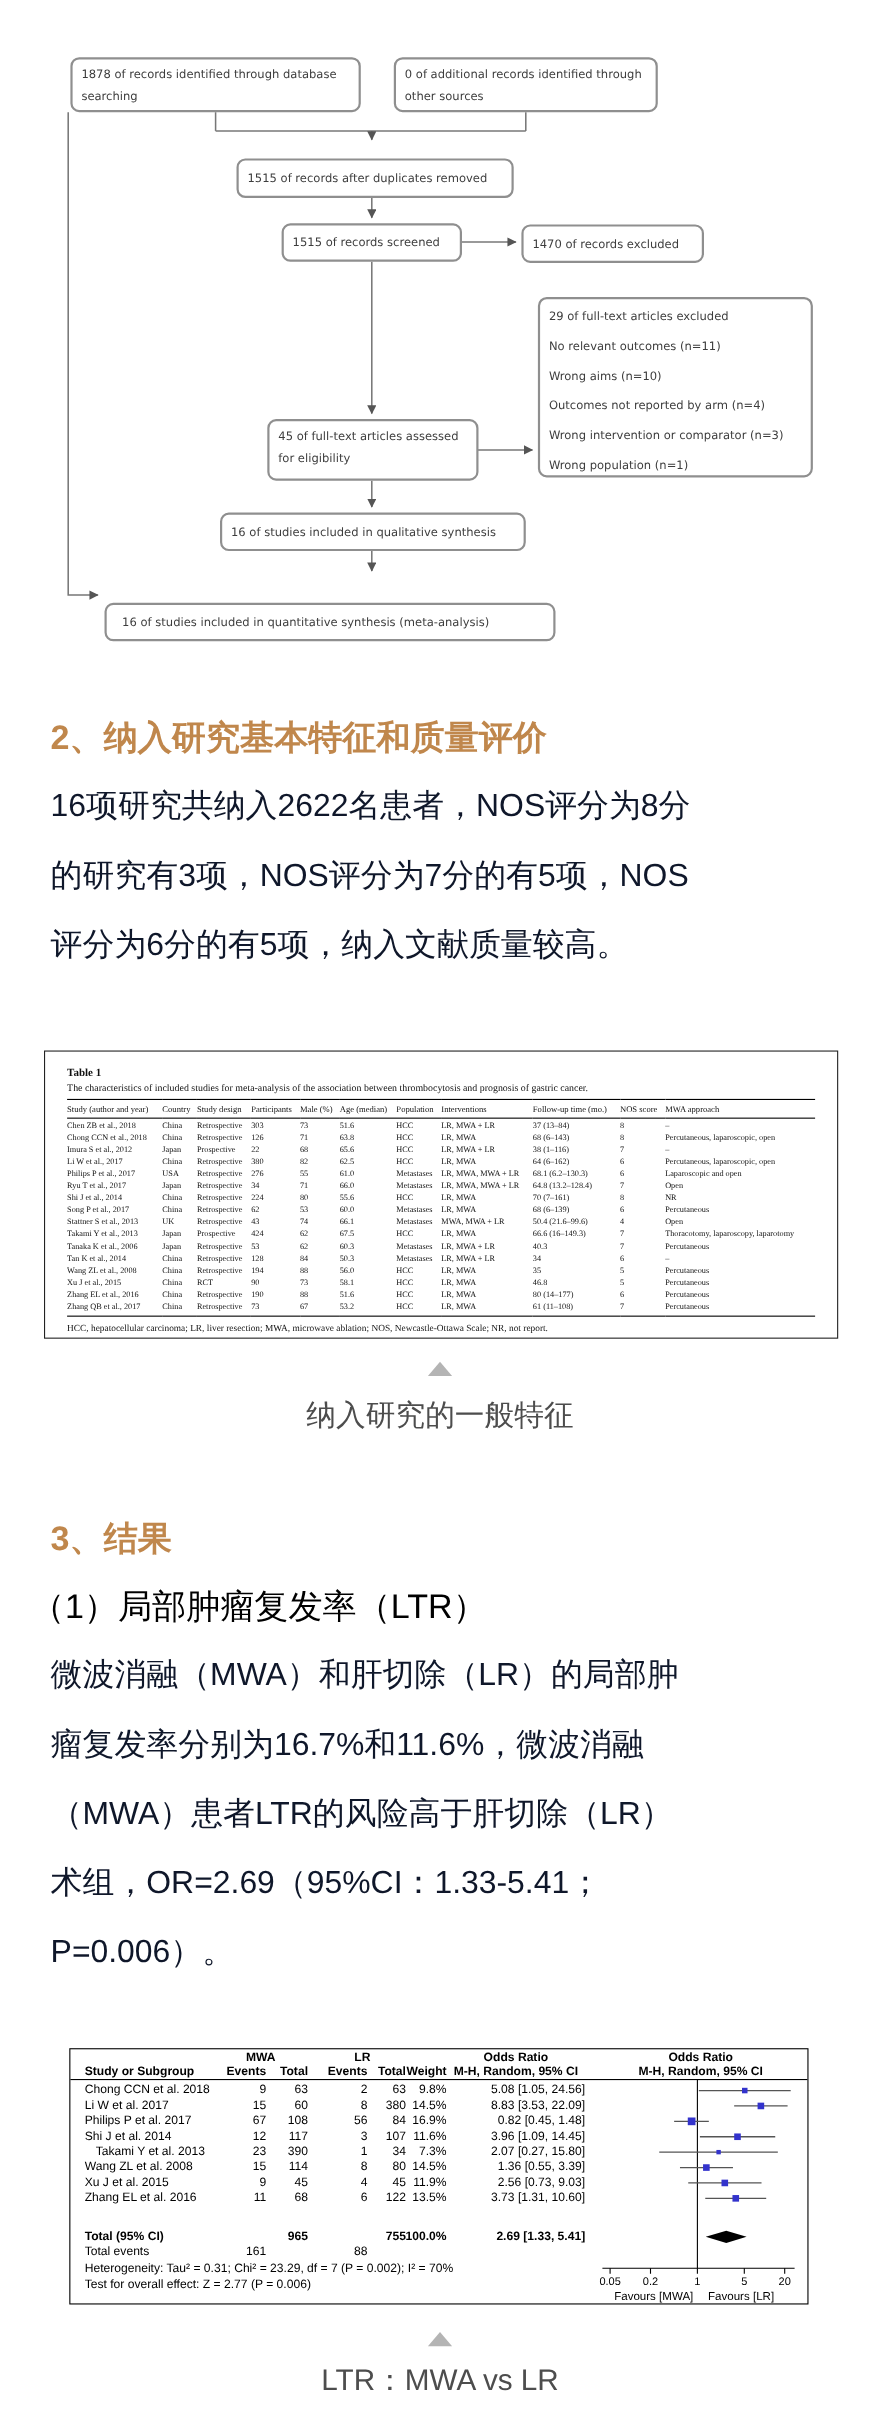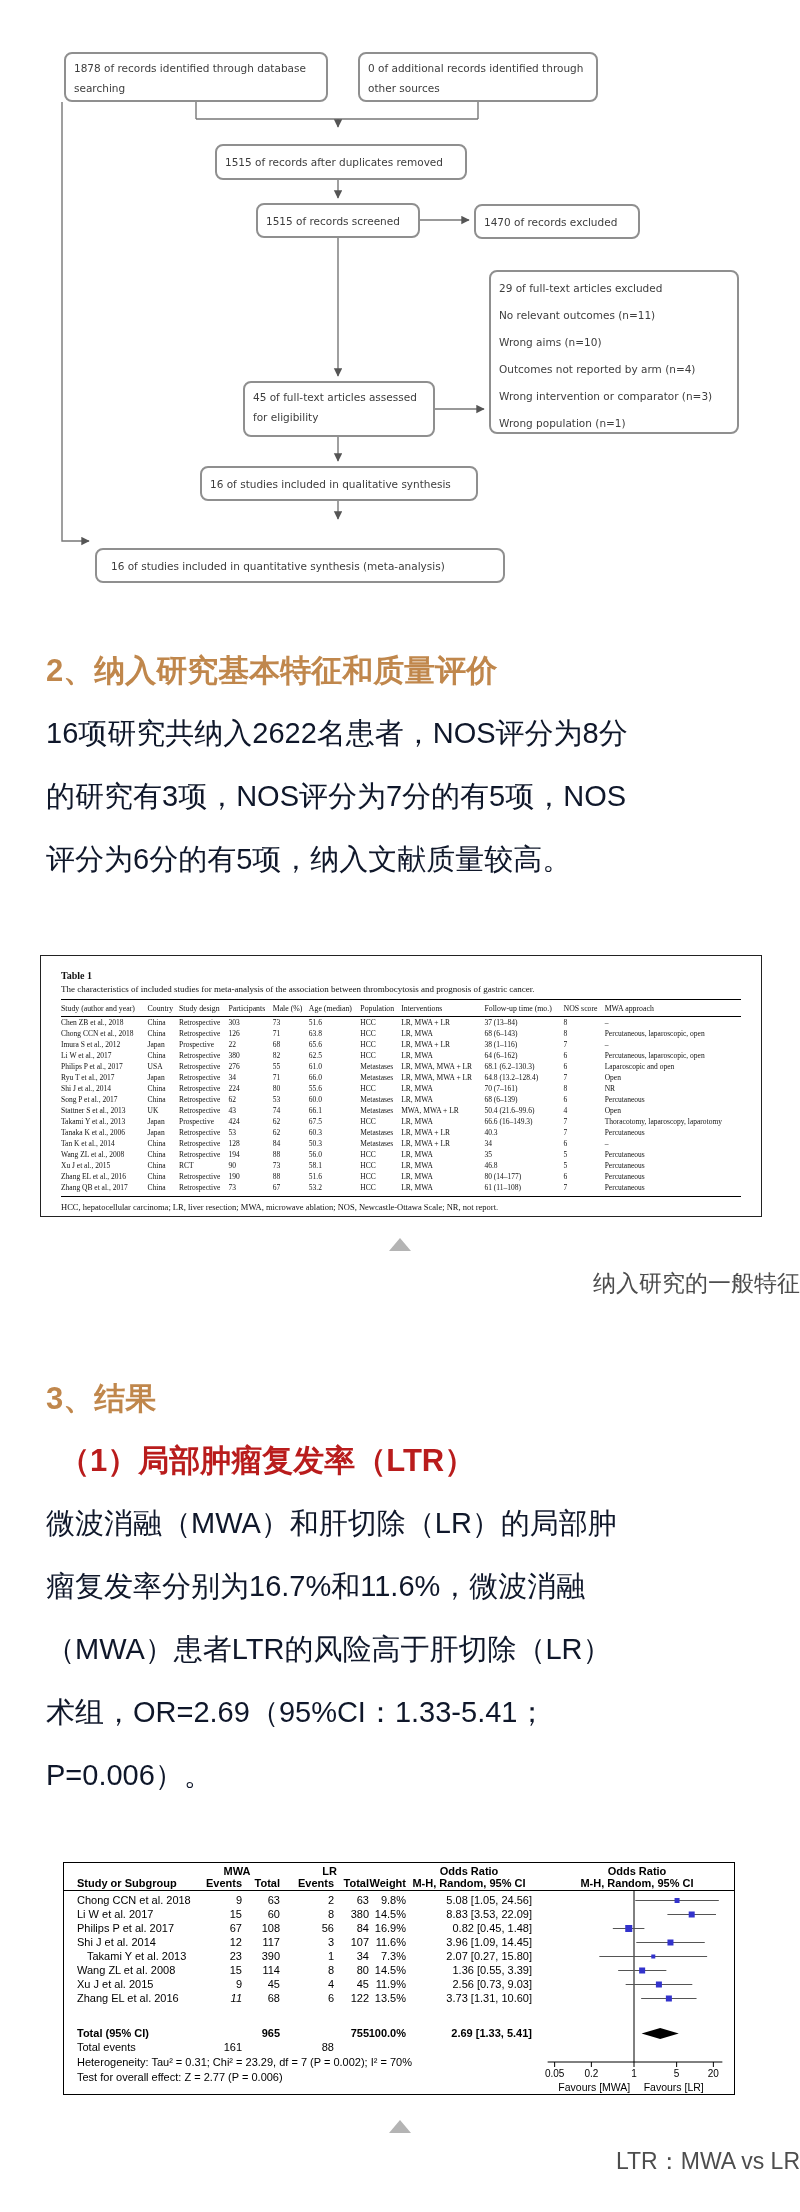--- a/index.html
+++ b/index.html
@@ -9,21 +9,21 @@
   
   .fc-lines{position:absolute;left:0;top:0;pointer-events:none;}
   .fc-box{position:absolute;box-sizing:border-box;background:#fff;border:2px solid #8f8f8f;
           border-radius:8px;font-size:10.5px;line-height:20px;color:#3d3d3d;
           padding:4px 8px;font-family:"DejaVu Sans",sans-serif;}
   .fc-one{white-space:nowrap;display:flex;align-items:center;}
   .fc-excl .fc-line{line-height:27px;white-space:nowrap;}
 
   
   .gold-heading{position:absolute;left:46px;font-size:31px;font-weight:bold;color:#c0874c;}
-  .black-heading{position:absolute;left:59px;font-size:31px;font-weight:bold;color:#b91c1c;}
+  .black-heading{position:absolute;left:28px;font-size:31px;font-weight:normal;color:#000000;}
   .cjk-para{position:absolute;left:46px;width:720px;font-size:29px;line-height:63px;
             color:#0f172a;white-space:pre-line;}
 
   
   .tbl-fig{position:absolute;left:40px;top:955px;width:722px;height:262px;box-sizing:border-box;
            border:1px solid #222;background:#fff;padding:14px 20px 6px 20px;
            font-family:"Liberation Serif","DejaVu Serif",serif;color:#111;}
   .tbl-title{font-size:10px;font-weight:bold;}
   .tbl-caption{font-size:9px;margin-top:3px;}
   table.tbl{width:100%;border-collapse:collapse;margin-top:5px;
@@ -31,21 +31,21 @@
   table.tbl th{font-size:7.8px;font-weight:normal;text-align:left;padding:4px 2px 3px 0;
                border-bottom:1px solid #000;white-space:nowrap;}
   table.tbl td{font-size:7.5px;padding:1px 2px 1px 0;vertical-align:top;white-space:nowrap;}
   table.tbl tbody tr:last-child td{padding-bottom:4px;border-bottom:1.5px solid #000;}
   .tbl-foot{font-size:8.5px;margin-top:5px;}
 
   
   .collapse-arrow{position:absolute;left:50%;transform:translateX(-50%);width:0;height:0;
                   border-left:11px solid transparent;border-right:11px solid transparent;
                   border-bottom:13px solid #b4b4b4;}
-  .fig-caption{position:absolute;left:0;width:100%;text-align:right;font-size:23px;color:#4d4d4d;}
+  .fig-caption{position:absolute;left:0;width:100%;text-align:center;font-size:27px;color:#4d4d4d;}
 
   
   .forest{position:absolute;left:63px;top:1862px;width:672px;height:233px;box-sizing:border-box;
           border:1px solid #000;background:#fff;font-size:11px;color:#000;
           font-family:"Liberation Sans","DejaVu Sans",sans-serif;}
   .fcell{position:absolute;white-space:nowrap;line-height:13px;}
   .num{text-align:right;}
   .ctr{text-align:center;}
   .fb{font-weight:bold;}
   .frow{position:absolute;left:0;width:100%;height:13px;}
@@ -442,21 +442,21 @@
           <span class="fcell" style="left: 13px;">Xu J et al. 2015</span>
           <span class="fcell num" style="left: 130px; width: 48px;">9</span>
           <span class="fcell num" style="left: 180px; width: 36px;">45</span>
           <span class="fcell num" style="left: 226px; width: 44px;">4</span>
           <span class="fcell num" style="left: 272px; width: 33px;">45</span>
           <span class="fcell num" style="left: 294px; width: 48px;">11.9%</span>
           <span class="fcell num" style="left: 350px; width: 118px;">2.56 [0.73, 9.03]</span>
         </div>
         <div class="frow" style="top: 129px;">
           <span class="fcell" style="left: 13px;">Zhang EL et al. 2016</span>
-          <span class="fcell num" style="left: 130px; width: 48px; font-style: italic;">11</span>
+          <span class="fcell num" style="left: 130px; width: 48px;">11</span>
           <span class="fcell num" style="left: 180px; width: 36px;">68</span>
           <span class="fcell num" style="left: 226px; width: 44px;">6</span>
           <span class="fcell num" style="left: 272px; width: 33px;">122</span>
           <span class="fcell num" style="left: 294px; width: 48px;">13.5%</span>
           <span class="fcell num" style="left: 350px; width: 118px;">3.73 [1.31, 10.60]</span>
         </div>
       </div>
 
     <span class="fcell fb" style="left:13px;top:164px;">Total (95% CI)</span>
     <span class="fcell fb num" style="left:180px;top:164px;width:36px;">965</span>

